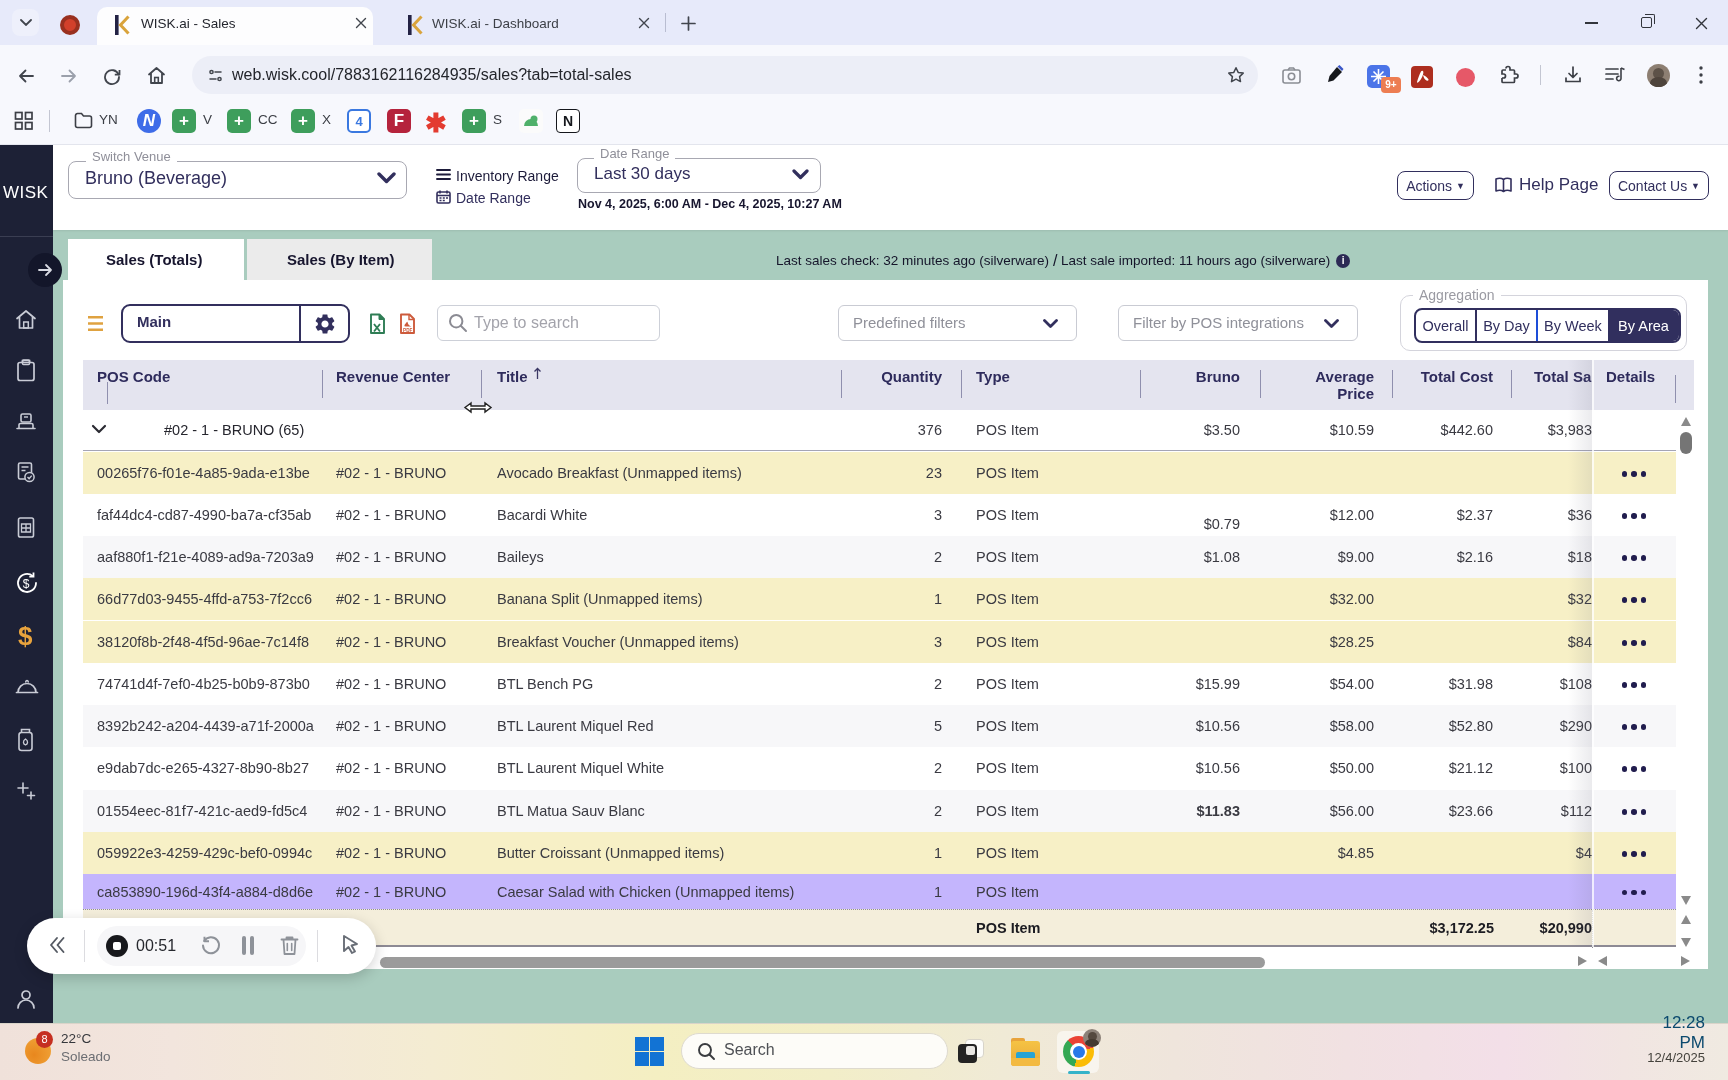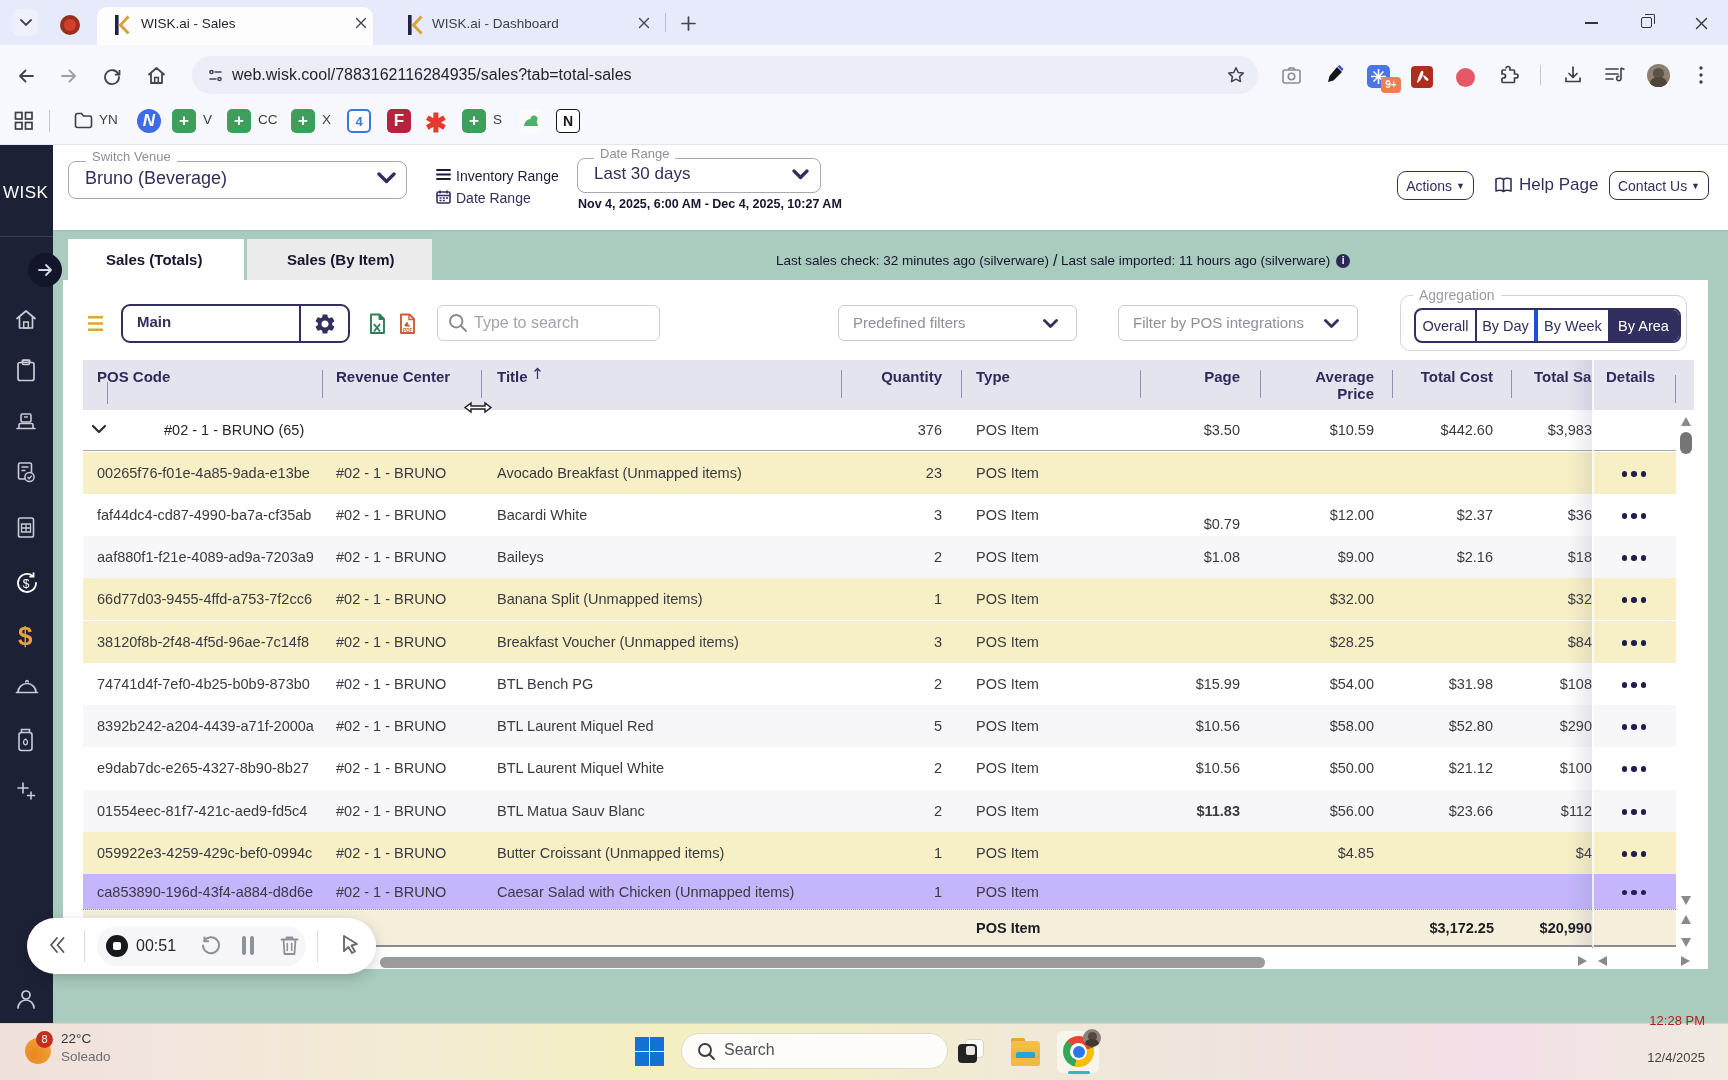--- a/index.html
+++ b/index.html
@@ -247,21 +247,21 @@
     <path d="M3.5 8h2M6.8 8h2M10 8h2M3.5 10.5h2M6.8 10.5h2" stroke="#322f5d" stroke-width="1.4"></path>
   </svg>
 <div class="abs navy" style="left:456px;top:190px;font-size:14px;">Date Range</div>
 <div class="fieldset" style="left:577px;top:158px;width:244px;height:35px;border-color:#a8a8b2;"></div>
 <div class="fieldlab" style="left:594px;top:146px;font-size:13px;">Date Range</div>
 <div class="abs navy" style="left:594px;top:164px;font-size:17px;">Last 30 days</div>
 <svg class="abs" style="left:792px;top:169px;" width="17" height="11" viewBox="0 0 17 11">
     <path d="M2 2l6.5 6.5L15 2" stroke="#322f5d" stroke-width="3.2" fill="none" stroke-linecap="round" stroke-linejoin="round"></path>
   </svg>
 <div class="abs" style="left:578px;top:197px;font-size:12.5px;color:#17152e;font-weight:bold;">Nov 4, 2025, 6:00 AM - Dec 4, 2025, 10:27 AM</div>
-<div class="outbtn" style="left:1397px;top:171px;width:77px;height:29px;font-size:14px;border-radius:9px;">Actions&nbsp;<span style="font-size:9px;">▼</span></div>
+<div class="outbtn" style="left:1397px;top:171px;width:77px;height:29px;font-size:14px;">Actions&nbsp;<span style="font-size:9px;">▼</span></div>
 <svg class="abs" style="left:1494px;top:177px;" width="19" height="16" viewBox="0 0 19 16">
     <path d="M9.5 2.5C7.5 1 4.5 1 2 2v12c2.5-1 5.5-1 7.5.5 2-1.5 5-1.5 7.5-.5V2c-2.5-1-5.5-1-7.5.5zM9.5 2.5v12.5" fill="none" stroke="#322f5d" stroke-width="1.6" stroke-linejoin="round"></path>
   </svg>
 <div class="abs navy" style="left:1519px;top:175px;font-size:17px;">Help Page</div>
 <div class="outbtn" style="left:1609px;top:171px;width:100px;height:29px;font-size:14px;">Contact Us&nbsp;<span style="font-size:9px;">▼</span></div>
 
 <div class="abs" style="left:68px;top:239px;width:176px;height:41px;background:#fff;"></div>
 <div class="abs" style="left:106px;top:251px;font-size:15px;font-weight:bold;color:#17152e;">Sales (Totals)</div>
 <div class="abs" style="left:247px;top:239px;width:185px;height:41px;background:#ebebeb;"></div>
 <div class="abs" style="left:287px;top:251px;font-size:15px;font-weight:bold;color:#17152e;">Sales (By Item)</div>
@@ -302,35 +302,35 @@
   </svg>
 <div class="abs" style="left:1118px;top:305px;width:240px;height:36px;border:1.5px solid #c9cbd3;border-radius:6px;background:#fff;"></div>
 <div class="abs" style="left:1133px;top:314px;font-size:15px;color:#8f9099;">Filter by POS integrations</div>
 <svg class="abs" style="left:1324px;top:319px;" width="15" height="10" viewBox="0 0 15 10">
     <path d="M1.5 1.5l6 6 6-6" stroke="#322f5d" stroke-width="2.8" fill="none" stroke-linecap="round" stroke-linejoin="round"></path>
   </svg>
 <div class="fieldset" style="left:1400px;top:295px;width:287px;height:56px;border-color:#d4d4dc;border-radius:10px;"></div>
 <div class="fieldlab" style="left:1413px;top:287px;font-size:14px;color:#9a9aa2;">Aggregation</div>
 <div class="abs" style="left:1414px;top:308px;width:267px;height:35px;border:2px solid #312f5e;border-radius:8px;background:#fff;display:flex;">
 <div style="flex:0 0 61px;display:flex;align-items:center;justify-content:center;font-size:14.5px;color:#312f5e;border-right:2px solid #312f5e;">Overall</div>
-<div style="flex:0 0 61px;display:flex;align-items:center;justify-content:center;font-size:14.5px;color:#312f5e;border-right:4px solid #1d4ed8;">By Day</div>
+<div style="flex:0 0 61px;display:flex;align-items:center;justify-content:center;font-size:14.5px;color:#312f5e;border-right:2px solid #1d4ed8;">By Day</div>
 <div style="flex:0 0 70px;display:flex;align-items:center;justify-content:center;font-size:14.5px;color:#312f5e;">By Week</div>
 <div style="flex:1;display:flex;align-items:center;justify-content:center;font-size:14.5px;color:#fff;background:#312f5e;border-radius:0 6px 6px 0;">By Area</div>
 </div>
 
 <div class="abs" style="left:83px;top:360px;width:1611px;height:50px;background:#e4e4ef;">
 <div class="hcell" style="left:14px;">POS Code</div>
 <div class="hcell" style="left:253px;">Revenue Center</div>
 <div class="hcell" style="left:414px;">Title</div>
 <svg class="abs" style="left:450px;top:7px;" width="9" height="13" viewBox="0 0 9 13">
       <path d="M4.5 12V2M1.5 4.5L4.5 1.5l3 3" stroke="#3a3764" stroke-width="1.3" fill="none"></path>
     </svg>
 <div class="hcell" style="left:714px;width:145px;text-align:right;">Quantity</div>
 <div class="hcell" style="left:893px;">Type</div>
-<div class="hcell" style="left:1012px;width:145px;text-align:right;">Page</div>
+<div class="hcell" style="left:1012px;width:145px;text-align:right;">Bruno</div>
 <div class="hcell" style="left:1146px;width:145px;text-align:right;line-height:17px;">Average<br>Price</div>
 <div class="hcell" style="left:1265px;width:145px;text-align:right;">Total Cost</div>
 <div class="hcell" style="left:1451px;width:58px;overflow:hidden;white-space:nowrap;">Total Sal</div>
 <div class="hcell" style="left:1523px;">Details</div>
 <div class="hsep" style="left:24px;top:22px;height:22px;"></div>
 <div class="hsep" style="left:239px;"></div>
 <div class="hsep" style="left:398px;"></div>
 <div class="hsep" style="left:758px;"></div>
 <div class="hsep" style="left:878px;"></div>
 <div class="hsep" style="left:1057px;"></div>
@@ -607,14 +607,14 @@
 </div>
 <div class="abs" style="left:1057px;top:1031px;width:42px;height:42px;border-radius:6px;background:rgba(255,255,255,0.55);"></div>
 <div class="abs" style="left:1063px;top:1036px;width:31px;height:31px;border-radius:50%;background:conic-gradient(from -45deg,#ea4335 0 120deg,#fbbc05 0 240deg,#34a853 0 360deg);"></div>
 <div class="abs" style="left:1070px;top:1043px;width:17px;height:17px;border-radius:50%;background:#fff;"></div>
 <div class="abs" style="left:1072.5px;top:1045.5px;width:12px;height:12px;border-radius:50%;background:#2979e8;"></div>
 <div class="abs" style="left:1083px;top:1029px;width:18px;height:18px;border-radius:50%;background:#8d8279;overflow:hidden;">
     <div style="position:absolute;left:4.5px;top:3px;width:9px;height:9px;border-radius:50%;background:#55493f;"></div>
     <div style="position:absolute;left:2px;top:10px;width:14px;height:9px;border-radius:50% 50% 0 0;background:#453a31;"></div>
   </div>
 <div class="abs" style="left:1068px;top:1071px;width:22px;height:3px;border-radius:2px;background:#35b3c9;"></div>
-<div class="abs" style="left:1640px;top:1013px;width:65px;height:17px;font-size:13px;color:#b91c1c;text-align:right;">12:28 PM</div>
+<div class="abs" style="left:1640px;top:1013px;width:65px;height:17px;font-size:17px;color:#0c4a6e;text-align:right;">12:28 PM</div>
 <div class="abs" style="left:1640px;top:1050px;width:65px;height:17px;font-size:13px;color:#44423c;text-align:right;">12/4/2025</div>
 
 </body></html>

